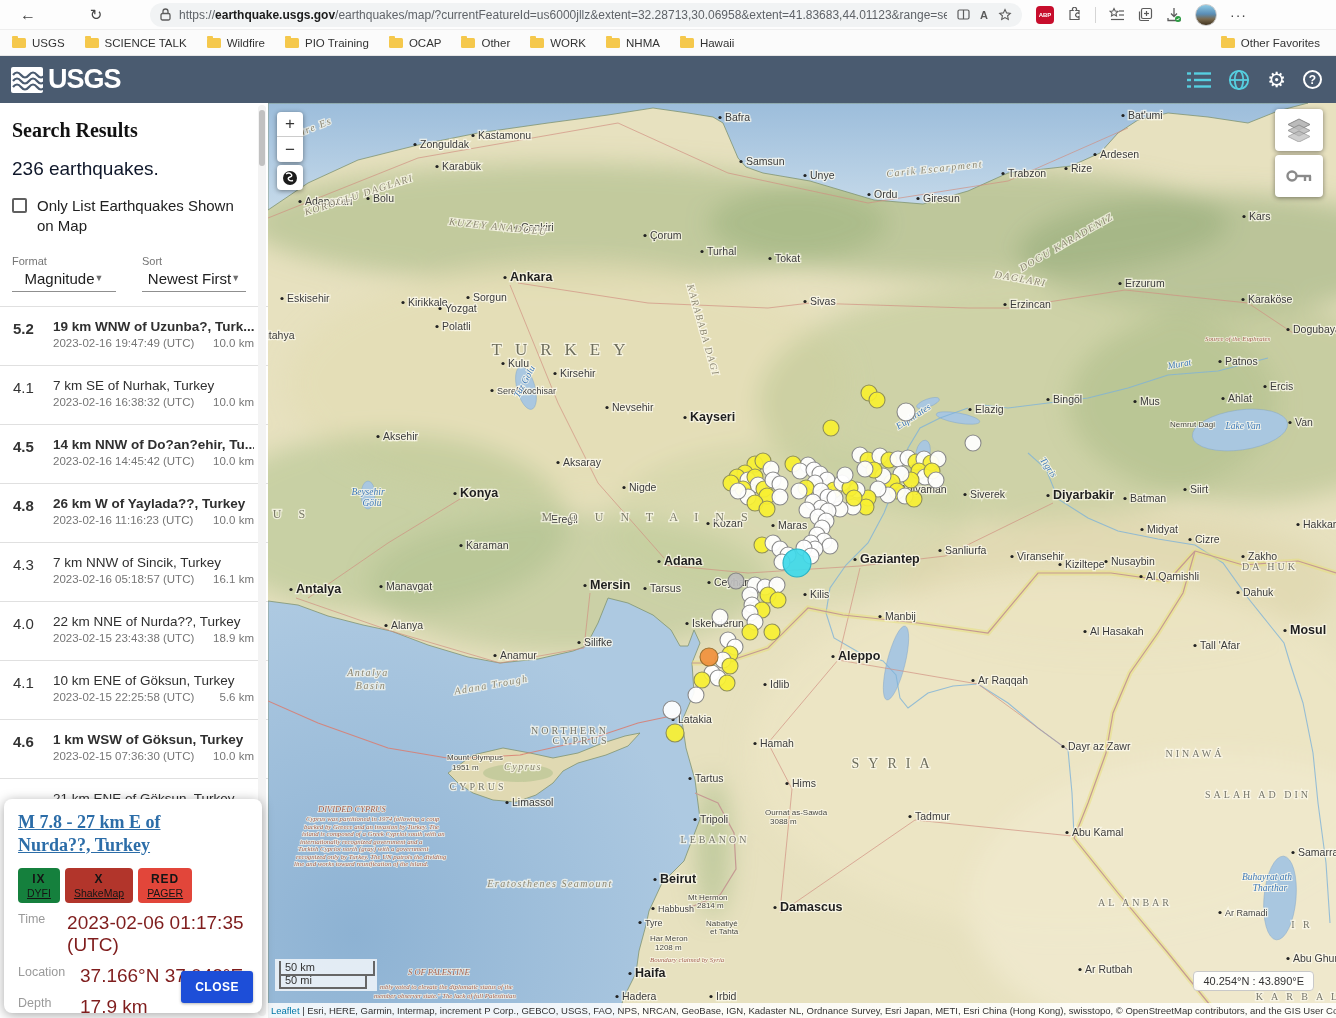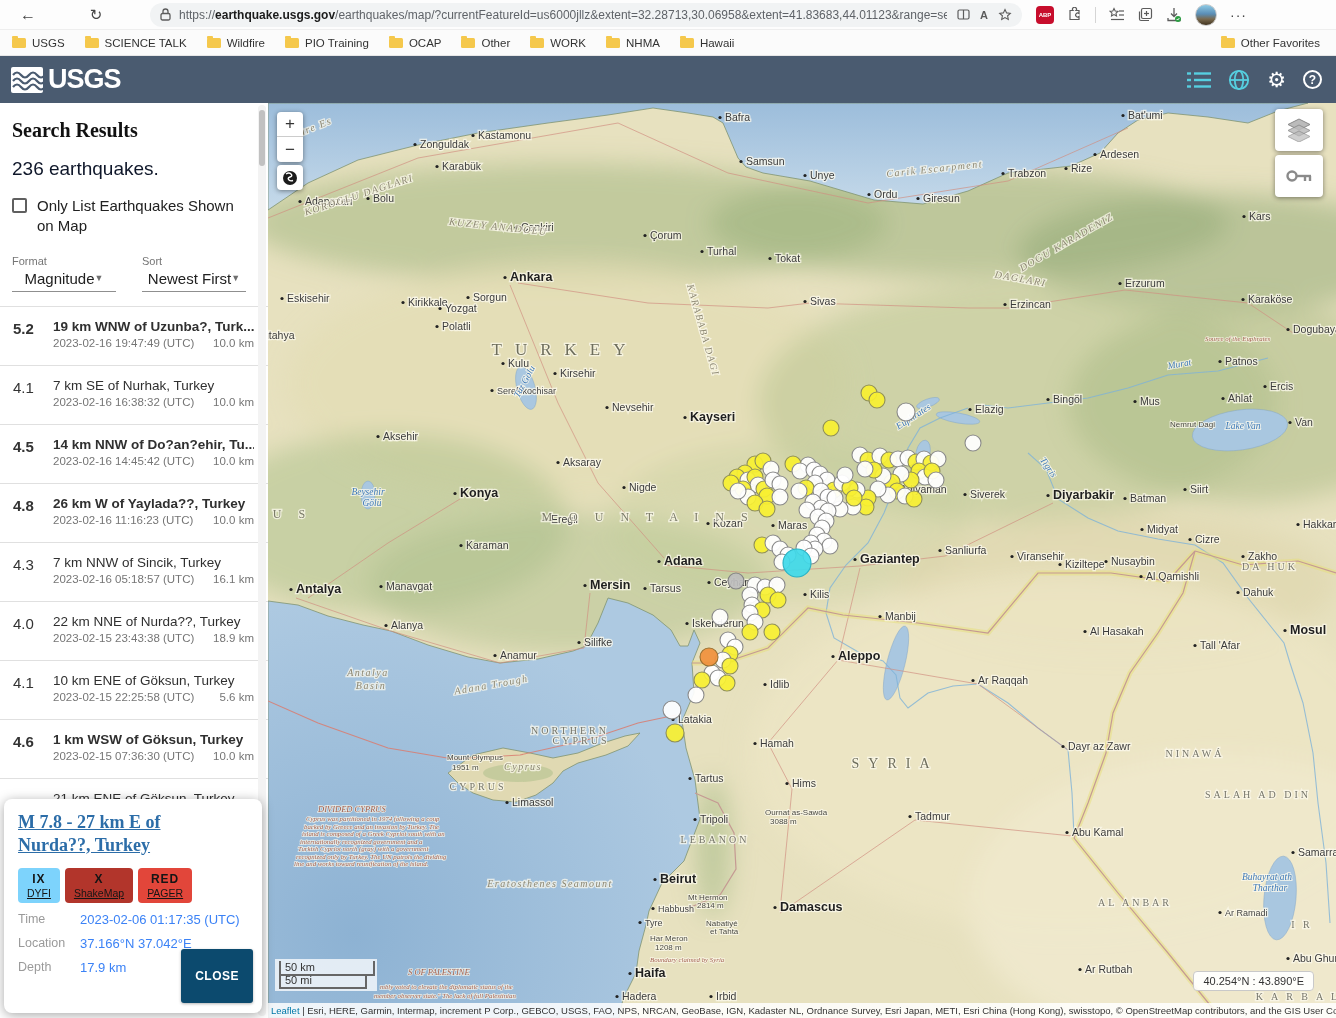--- a/index.html
+++ b/index.html
@@ -65,22 +65,22 @@
 
   
   .popup{position:absolute;left:4px;top:799px;width:258px;height:214px;background:#fff;border-radius:8px;box-shadow:0 2px 12px rgba(0,0,0,.35);z-index:60;padding:12px 10px 10px 14px}
   .popup-title{font-family:"Liberation Serif",serif;font-weight:700;font-size:18px;color:#2c6da8;text-decoration:underline;line-height:1.25;cursor:pointer;width:200px}
   .badges{display:flex;gap:5px;margin-top:12px}
   .badge{border-radius:4px;padding:4px 9px;text-align:center;cursor:pointer}
   .badge .bval{font-size:12px;font-weight:700;color:#151515;letter-spacing:1px}
   .badge .blab{font-size:10.5px;color:#151515;text-decoration:underline;margin-top:1px}
   .prow{display:flex;margin-top:9px}
   .prow .plab{width:62px;font-size:12.5px;color:#9a9a9a}
-  .prow .pval{font-size:13px;color:#3b82f6}
-  .close-btn{position:absolute;right:9px;bottom:10px;background:#0c4a6e;color:#fff;font-size:12px;font-weight:700;padding:20px 14px;border-radius:3px;letter-spacing:.5px;cursor:pointer;box-shadow:0 1px 3px rgba(0,0,0,.3)}
+  .prow .pval{font-size:19px;color:#7f1d1d}
+  .close-btn{position:absolute;right:9px;bottom:10px;background:#1d4ed8;color:#fff;font-size:12px;font-weight:700;padding:9px 14px;border-radius:3px;letter-spacing:.5px;cursor:pointer;box-shadow:0 1px 3px rgba(0,0,0,.3)}
 
   
   .zoombox{position:absolute;left:9px;top:9px;width:26px;background:#fff;border-radius:4px;box-shadow:0 1px 5px rgba(0,0,0,.45);z-index:40}
   .zbtn{width:26px;height:25px;display:flex;align-items:center;justify-content:center;font-size:17px;color:#333;cursor:pointer}
   .zbtn:first-child{border-bottom:1px solid #ccc}
   .globebtn{position:absolute;left:9px;top:62px;width:26px;height:25px;background:#fff;border-radius:4px;box-shadow:0 1px 5px rgba(0,0,0,.45);display:flex;align-items:center;justify-content:center;z-index:40;cursor:pointer}
   .panelbtn{position:absolute;width:48px;height:42px;background:#fff;border-radius:4px;box-shadow:0 1px 5px rgba(0,0,0,.45);display:flex;align-items:center;justify-content:center;z-index:40;cursor:pointer}
   .layersbtn{right:13px;top:6px}
   .keybtn{right:13px;top:52px}
   .scalebox{position:absolute;left:7px;top:856px;width:102px;padding:2px 4px;background:rgba(255,255,255,.75);z-index:40;font-size:11px;color:#333}
@@ -857,21 +857,21 @@
     <div class="scale-line km">50 km</div>
     <div class="scale-line mi">50 mi</div>
   </div>
   <div class="coordbox">40.254°N : 43.890°E</div>
   <div class="attrib"><span class="lf">Leaflet</span><span> | Esri, HERE, Garmin, Intermap, increment P Corp., GEBCO, USGS, FAO, NPS, NRCAN, GeoBase, IGN, Kadaster NL, Ordnance Survey, Esri Japan, METI, Esri China (Hong Kong), swisstopo, © OpenStreetMap contributors, and the GIS User Community</span></div>
 </div>
 
 <div class="popup">
   <div class="popup-title">M 7.8 - 27 km E of Nurda??, Turkey</div>
   <div class="badges">
-        <div class="badge" style="background: #7dd3fc;">
+        <div class="badge" style="background: #15803d;">
           <div class="bval">IX</div>
           <div class="blab">DYFI</div>
         </div>
         <div class="badge" style="background: rgb(178, 53, 43);">
           <div class="bval">X</div>
           <div class="blab">ShakeMap</div>
         </div>
         <div class="badge" style="background: rgb(226, 70, 58);">
           <div class="bval">RED</div>
           <div class="blab">PAGER</div>

